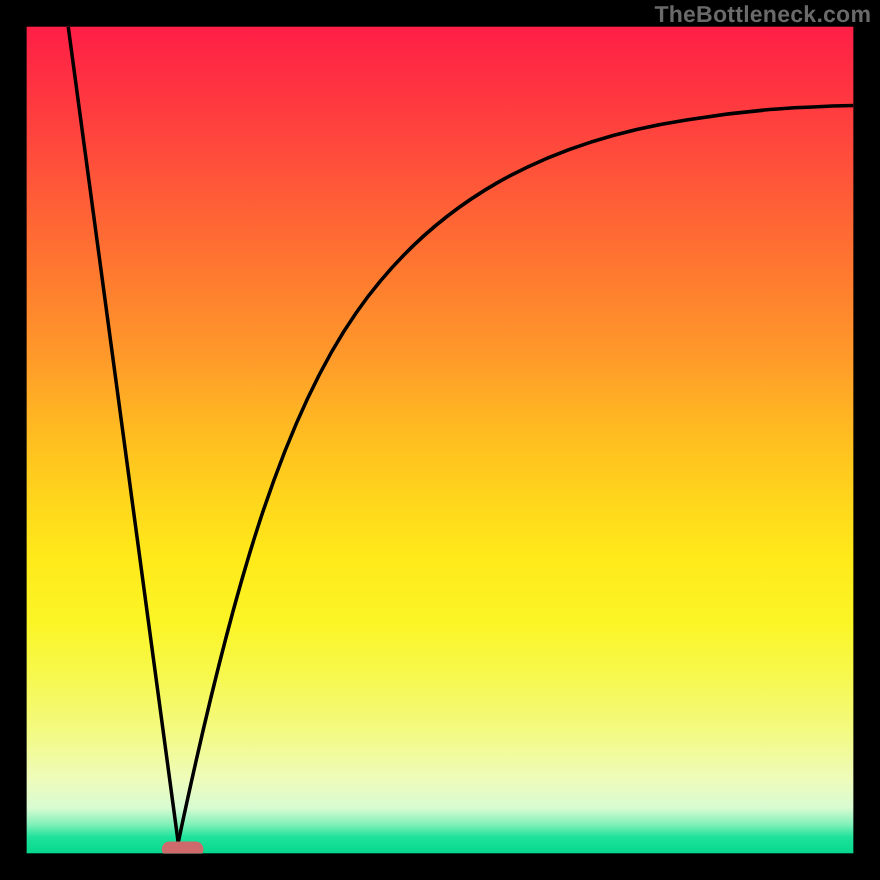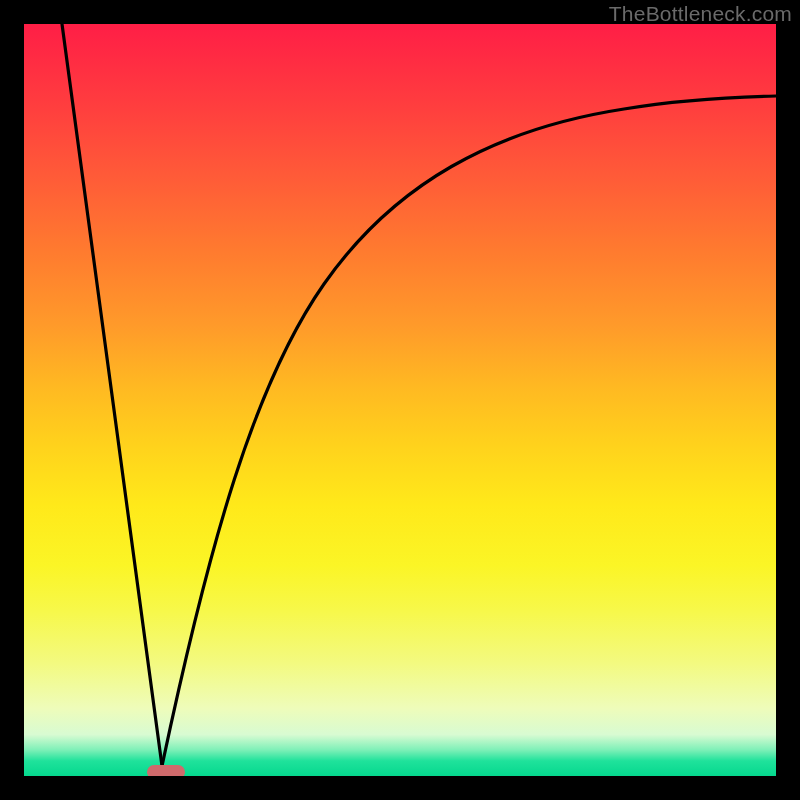--- a/index.html
+++ b/index.html
@@ -60,21 +60,21 @@
     height: 14px;
     border-radius: 8px;
     background: #cf6a6c;
   }
   .watermark {
     position: absolute;
     top: 2px;
     right: 8px;
     color: #6a6a6a;
     font-size: 21px;
-    font-weight: 400;
+    font-weight: 700;
     letter-spacing: 0.2px;
     user-select: none;
   }
 </style>
 </head>
 <body>
 
 <div class="frame">
 
   <div class="plot">

